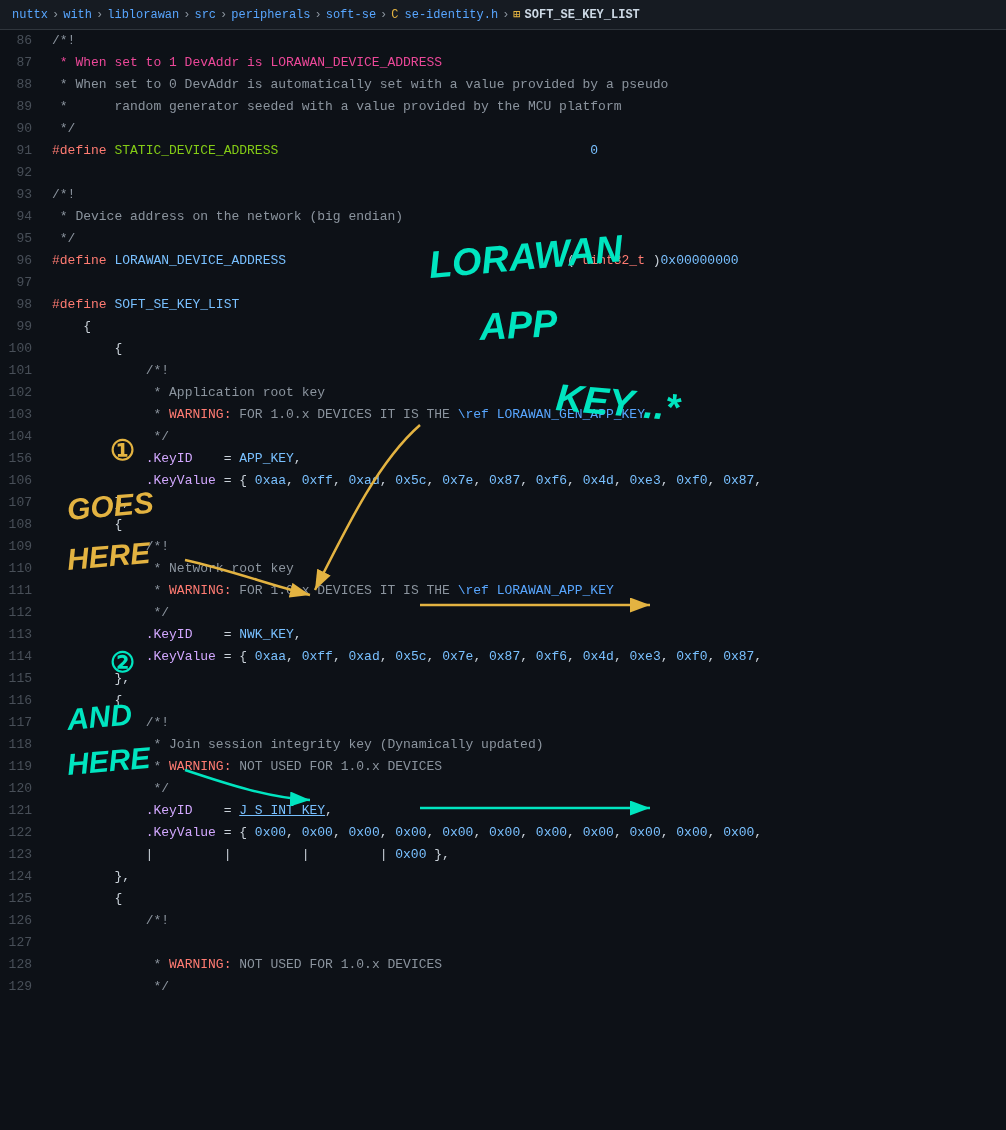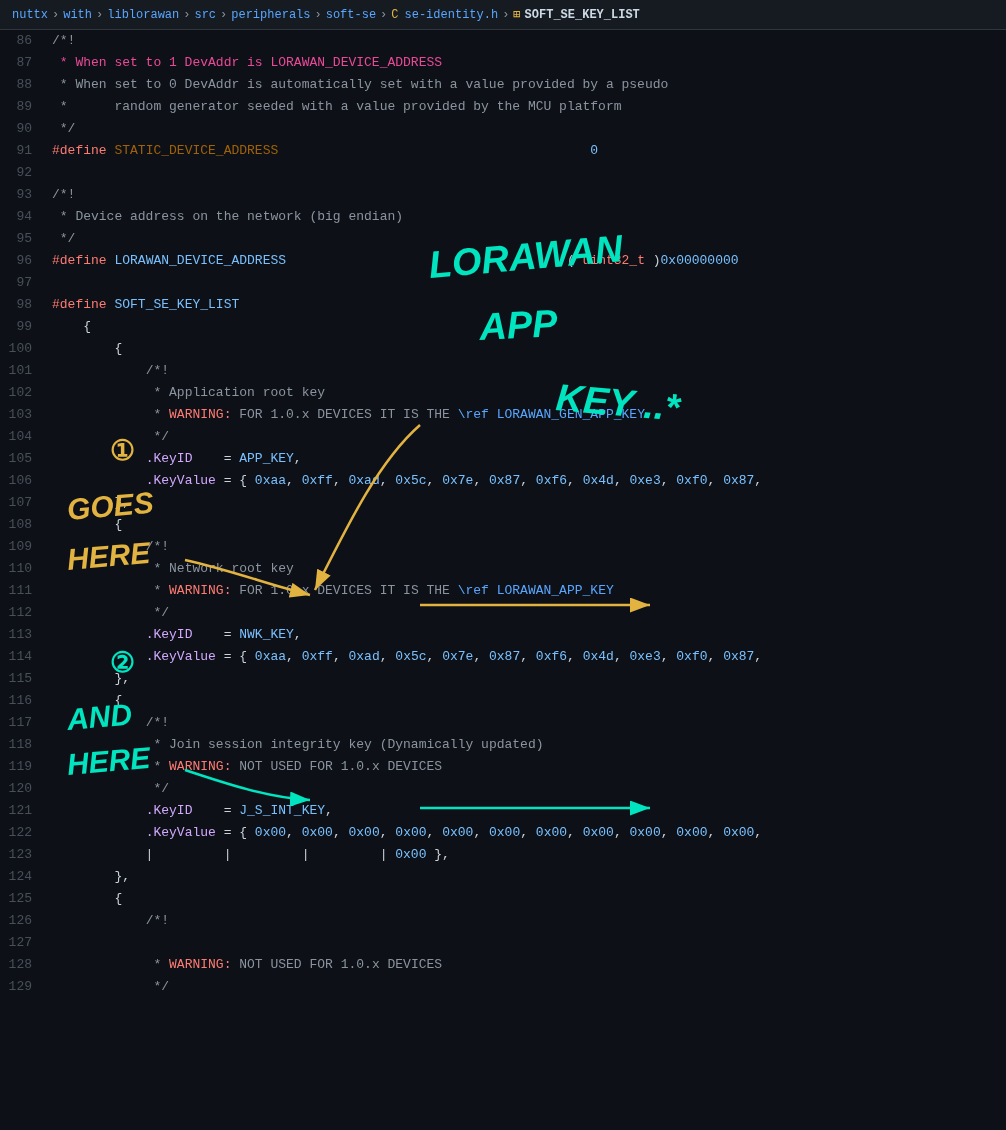--- a/index.html
+++ b/index.html
@@ -98,21 +98,21 @@
       <div class="code-line">
         <span class="line-num">89</span>
         <span class="code-content"><span style="color: rgb(139, 148, 158);"> *      random generator seeded with a value provided by the MCU platform</span></span>
       </div>
       <div class="code-line">
         <span class="line-num">90</span>
         <span class="code-content"><span style="color: rgb(139, 148, 158);"> */</span></span>
       </div>
       <div class="code-line">
         <span class="line-num">91</span>
-        <span class="code-content"><span style="color: rgb(255, 123, 114);">#define</span><span style="color: rgb(201, 209, 217);"> </span><span style="color: #a16207;">STATIC_DEVICE_ADDRESS</span><span style="color: rgb(201, 209, 217);">                                        </span><span style="color: rgb(121, 192, 255);">0</span></span>
+        <span class="code-content"><span style="color: rgb(255, 123, 114);">#define</span><span style="color: rgb(201, 209, 217);"> </span><span style="color: #84cc16;">STATIC_DEVICE_ADDRESS</span><span style="color: rgb(201, 209, 217);">                                        </span><span style="color: rgb(121, 192, 255);">0</span></span>
       </div>
       <div class="code-line">
         <span class="line-num">92</span>
         <span class="code-content"> </span>
       </div>
       <div class="code-line">
         <span class="line-num">93</span>
         <span class="code-content"><span style="color: rgb(139, 148, 158);">/*!</span></span>
       </div>
       <div class="code-line">
@@ -153,21 +153,21 @@
       </div>
       <div class="code-line">
         <span class="line-num">103</span>
         <span class="code-content"><span style="color: rgb(201, 209, 217);">            </span><span style="color: rgb(139, 148, 158);"> * </span><span style="color: rgb(255, 123, 114);">WARNING:</span><span style="color: rgb(139, 148, 158);"> FOR 1.0.x DEVICES IT IS THE </span><span style="color: rgb(88, 166, 255);">\ref LORAWAN_GEN_APP_KEY</span></span>
       </div>
       <div class="code-line">
         <span class="line-num">104</span>
         <span class="code-content"><span style="color: rgb(201, 209, 217);">            </span><span style="color: rgb(139, 148, 158);"> */</span></span>
       </div>
       <div class="code-line">
-        <span class="line-num">105</span>
+        <span class="line-num">156</span>
         <span class="code-content"><span style="color: rgb(201, 209, 217);">            </span><span style="color: rgb(210, 168, 255);">.KeyID</span><span style="color: rgb(201, 209, 217);">    = </span><span style="color: rgb(121, 192, 255);">APP_KEY</span><span style="color: rgb(201, 209, 217);">,</span></span>
       </div>
       <div class="code-line">
         <span class="line-num">106</span>
         <span class="code-content"><span style="color: rgb(201, 209, 217);">            </span><span style="color: rgb(210, 168, 255);">.KeyValue</span><span style="color: rgb(201, 209, 217);"> = { </span><span style="color: rgb(121, 192, 255);">0xaa</span><span style="color: rgb(201, 209, 217);">, </span><span style="color: rgb(121, 192, 255);">0xff</span><span style="color: rgb(201, 209, 217);">, </span><span style="color: rgb(121, 192, 255);">0xad</span><span style="color: rgb(201, 209, 217);">, </span><span style="color: rgb(121, 192, 255);">0x5c</span><span style="color: rgb(201, 209, 217);">, </span><span style="color: rgb(121, 192, 255);">0x7e</span><span style="color: rgb(201, 209, 217);">, </span><span style="color: rgb(121, 192, 255);">0x87</span><span style="color: rgb(201, 209, 217);">, </span><span style="color: rgb(121, 192, 255);">0xf6</span><span style="color: rgb(201, 209, 217);">, </span><span style="color: rgb(121, 192, 255);">0x4d</span><span style="color: rgb(201, 209, 217);">, </span><span style="color: rgb(121, 192, 255);">0xe3</span><span style="color: rgb(201, 209, 217);">, </span><span style="color: rgb(121, 192, 255);">0xf0</span><span style="color: rgb(201, 209, 217);">, </span><span style="color: rgb(121, 192, 255);">0x87</span><span style="color: rgb(201, 209, 217);">,</span></span>
       </div>
       <div class="code-line">
         <span class="line-num">107</span>
         <span class="code-content"><span style="color: rgb(201, 209, 217);">        },</span></span>
       </div>
@@ -218,21 +218,21 @@
       <div class="code-line">
         <span class="line-num">119</span>
         <span class="code-content"><span style="color: rgb(201, 209, 217);">            </span><span style="color: rgb(139, 148, 158);"> * </span><span style="color: rgb(255, 123, 114);">WARNING:</span><span style="color: rgb(139, 148, 158);"> NOT USED FOR 1.0.x DEVICES</span></span>
       </div>
       <div class="code-line">
         <span class="line-num">120</span>
         <span class="code-content"><span style="color: rgb(201, 209, 217);">            </span><span style="color: rgb(139, 148, 158);"> */</span></span>
       </div>
       <div class="code-line">
         <span class="line-num">121</span>
-        <span class="code-content"><span style="color: rgb(201, 209, 217);">            </span><span style="color: rgb(210, 168, 255);">.KeyID</span><span style="color: rgb(201, 209, 217);">    = </span><span style="color: rgb(121, 192, 255);">J_S_INT_KEY</span><span style="color: rgb(201, 209, 217);">,</span></span>
+        <span class="code-content"><span style="color: rgb(201, 209, 217);">            </span><span style="color: rgb(210, 168, 255);">.KeyID</span><span style="color: rgb(201, 209, 217);">    = </span><span style="color: rgb(121, 192, 255); text-decoration: underline;">J_S_INT_KEY</span><span style="color: rgb(201, 209, 217);">,</span></span>
       </div>
       <div class="code-line">
         <span class="line-num">122</span>
         <span class="code-content"><span style="color: rgb(201, 209, 217);">            </span><span style="color: rgb(210, 168, 255);">.KeyValue</span><span style="color: rgb(201, 209, 217);"> = { </span><span style="color: rgb(121, 192, 255);">0x00</span><span style="color: rgb(201, 209, 217);">, </span><span style="color: rgb(121, 192, 255);">0x00</span><span style="color: rgb(201, 209, 217);">, </span><span style="color: rgb(121, 192, 255);">0x00</span><span style="color: rgb(201, 209, 217);">, </span><span style="color: rgb(121, 192, 255);">0x00</span><span style="color: rgb(201, 209, 217);">, </span><span style="color: rgb(121, 192, 255);">0x00</span><span style="color: rgb(201, 209, 217);">, </span><span style="color: rgb(121, 192, 255);">0x00</span><span style="color: rgb(201, 209, 217);">, </span><span style="color: rgb(121, 192, 255);">0x00</span><span style="color: rgb(201, 209, 217);">, </span><span style="color: rgb(121, 192, 255);">0x00</span><span style="color: rgb(201, 209, 217);">, </span><span style="color: rgb(121, 192, 255);">0x00</span><span style="color: rgb(201, 209, 217);">, </span><span style="color: rgb(121, 192, 255);">0x00</span><span style="color: rgb(201, 209, 217);">, </span><span style="color: rgb(121, 192, 255);">0x00</span><span style="color: rgb(201, 209, 217);">,</span></span>
       </div>
       <div class="code-line">
         <span class="line-num">123</span>
         <span class="code-content"><span style="color: rgb(201, 209, 217);">            |         |         |         | </span><span style="color: rgb(121, 192, 255);">0x00</span><span style="color: rgb(201, 209, 217);"> },</span></span>
       </div>
       <div class="code-line">

